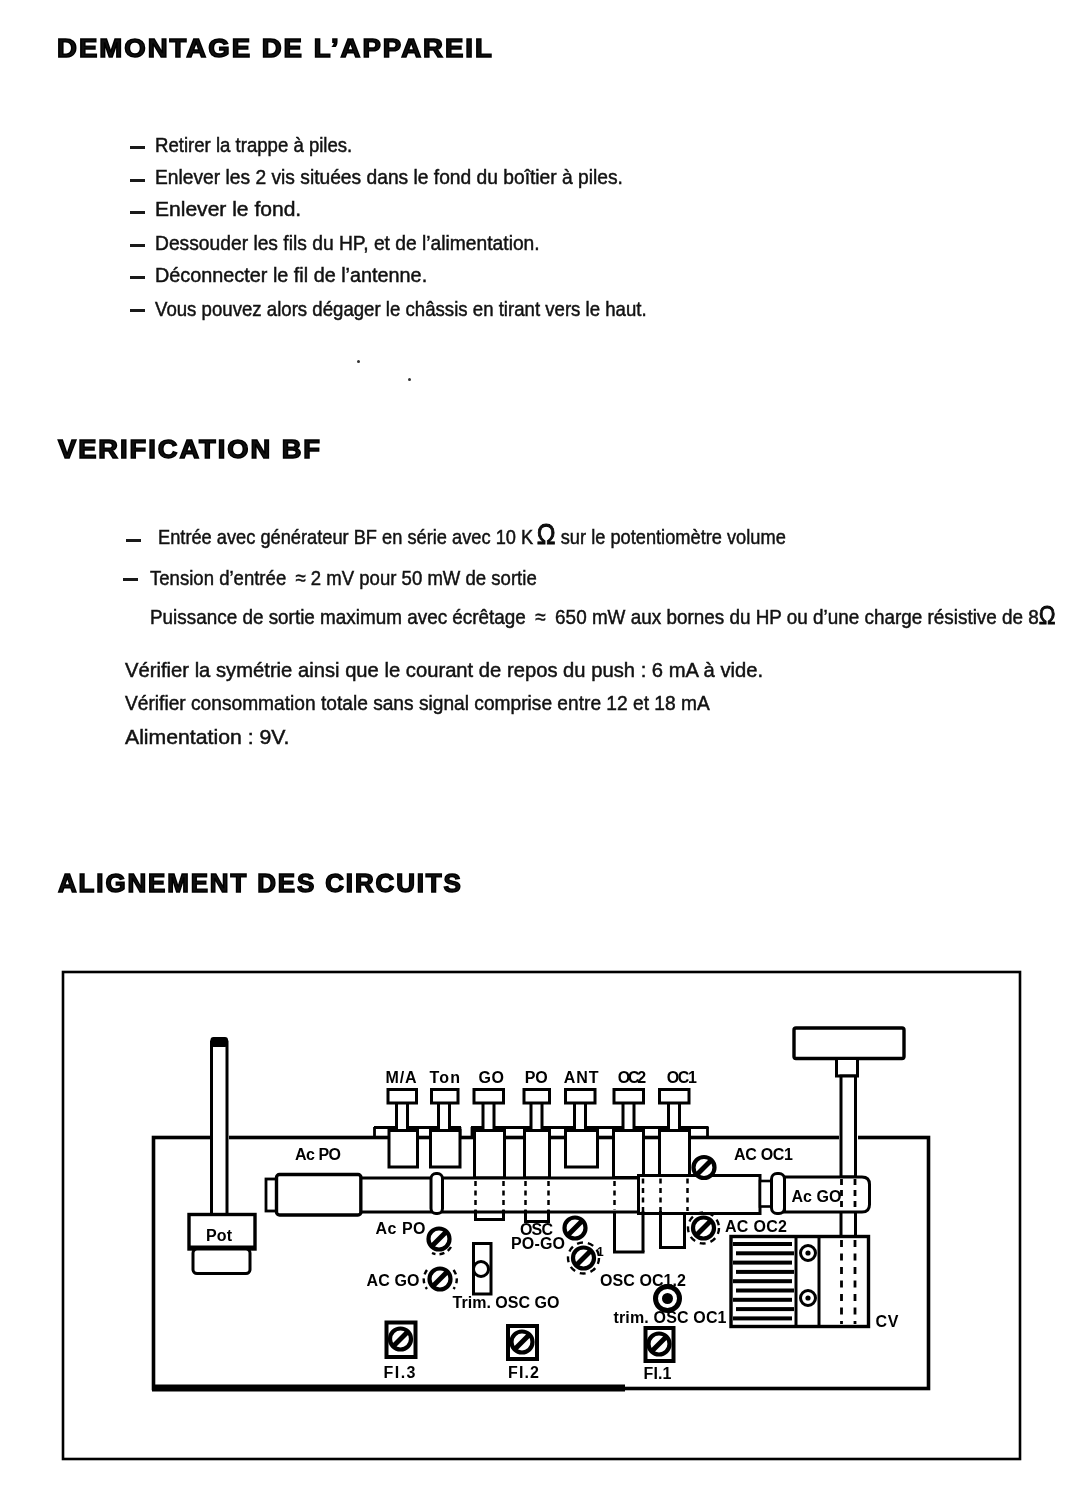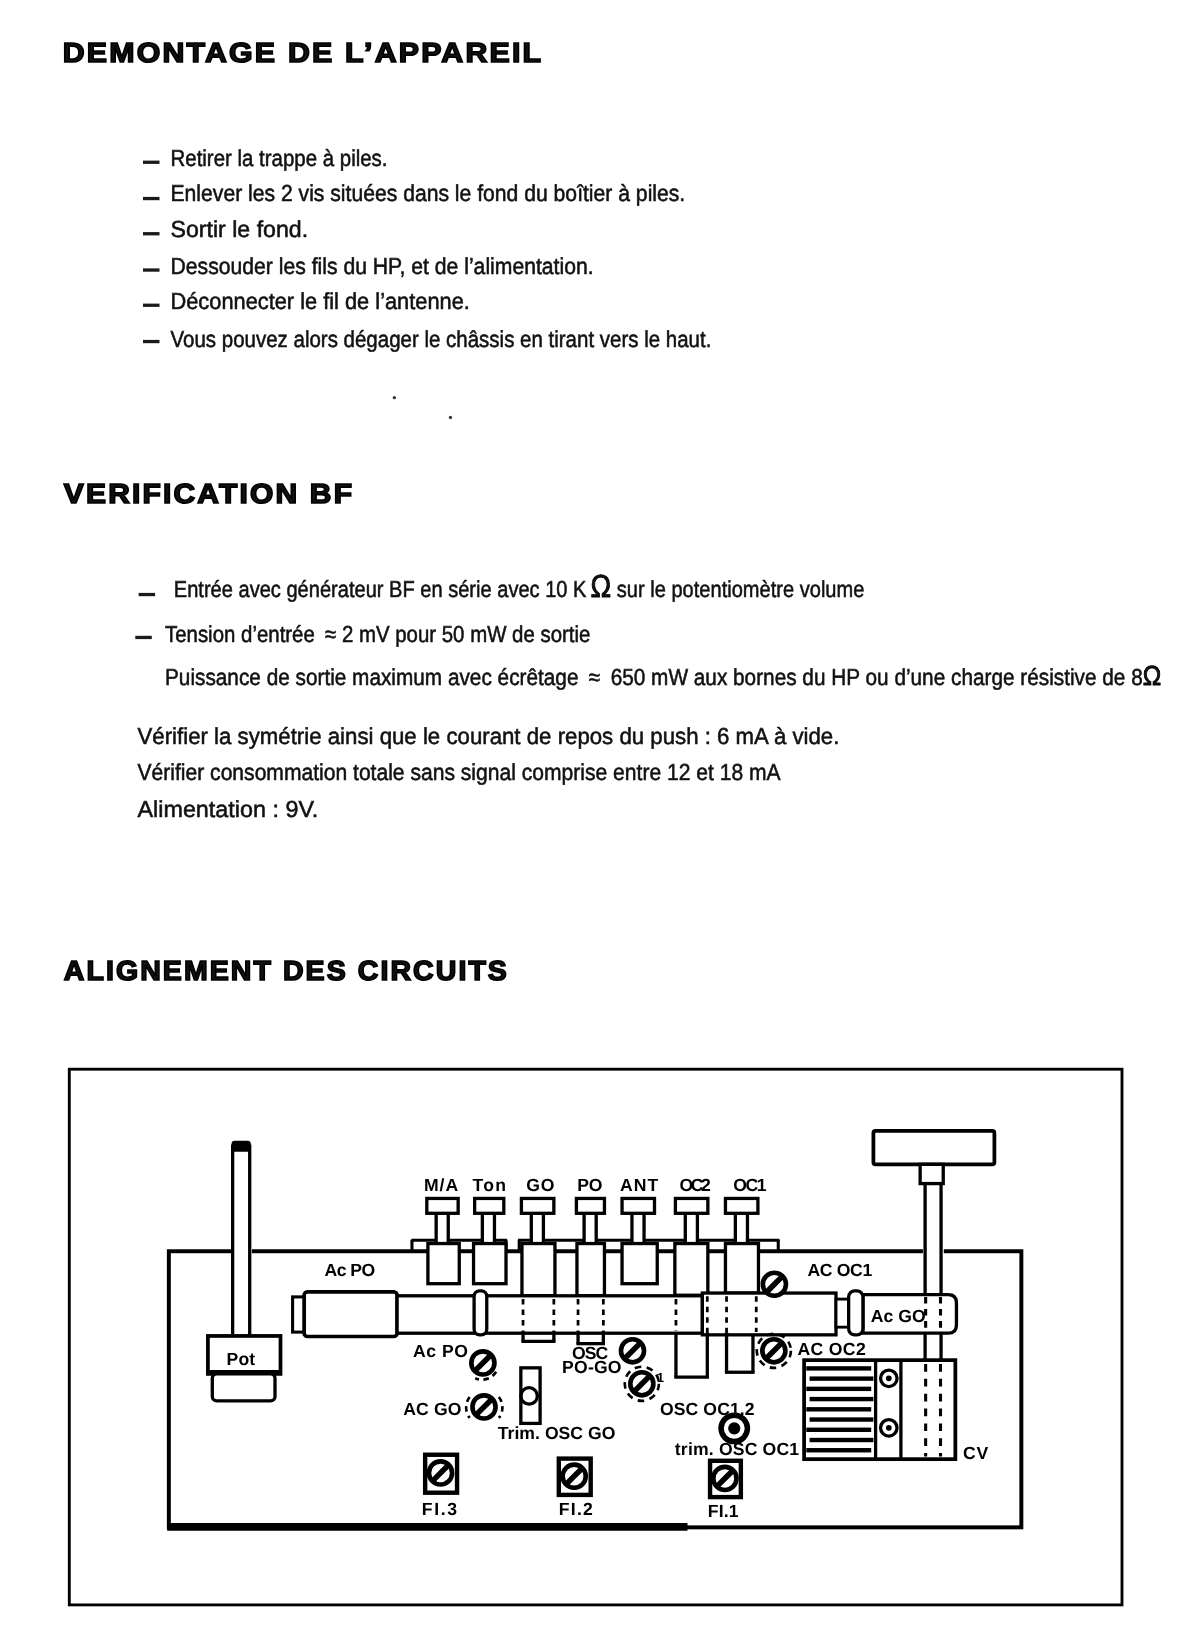--- a/index.html
+++ b/index.html
@@ -12,21 +12,21 @@
 </head>
 <body>
 
 <div class="h" style="left:57px;top:34px;font-size:25px;letter-spacing:1.8px;transform:scaleX(1.103);">DEMONTAGE DE L’APPAREIL</div>
 
 <div class="dash" style="left:130px;top:146px;width:15px;"></div>
 <div class="ln" style="left:155px;top:133.7px;transform:scaleX(0.8848);">Retirer la trappe à piles.</div>
 <div class="dash" style="left:130px;top:179px;width:15px;"></div>
 <div class="ln" style="left:155px;top:166.4px;transform:scaleX(0.9152);">Enlever les 2 vis situées dans le fond du boîtier à piles.</div>
 <div class="dash" style="left:130px;top:211px;width:15px;"></div>
-<div class="ln" style="left:155px;top:198.3px;transform:scaleX(1.0019);">Sortir le fond.</div>
+<div class="ln" style="left:155px;top:198.3px;transform:scaleX(1.0019);">Enlever le fond.</div>
 <div class="dash" style="left:130px;top:244px;width:15px;"></div>
 <div class="ln" style="left:155px;top:232.1px;transform:scaleX(0.9162);">Dessouder les fils du HP, et de l’alimentation.</div>
 <div class="dash" style="left:130px;top:276px;width:15px;"></div>
 <div class="ln" style="left:155px;top:264.0px;transform:scaleX(0.9438);">Déconnecter le fil de l’antenne.</div>
 <div class="dash" style="left:130px;top:309px;width:15px;"></div>
 <div class="ln" style="left:155px;top:298.2px;transform:scaleX(0.8867);">Vous pouvez alors dégager le châssis en tirant vers le haut.</div>
 
 <div style="position:absolute;left:357px;top:360px;width:3px;height:3px;background:#333;border-radius:50%;"></div>
 <div style="position:absolute;left:408px;top:378px;width:3px;height:3px;background:#333;border-radius:50%;"></div>
 

